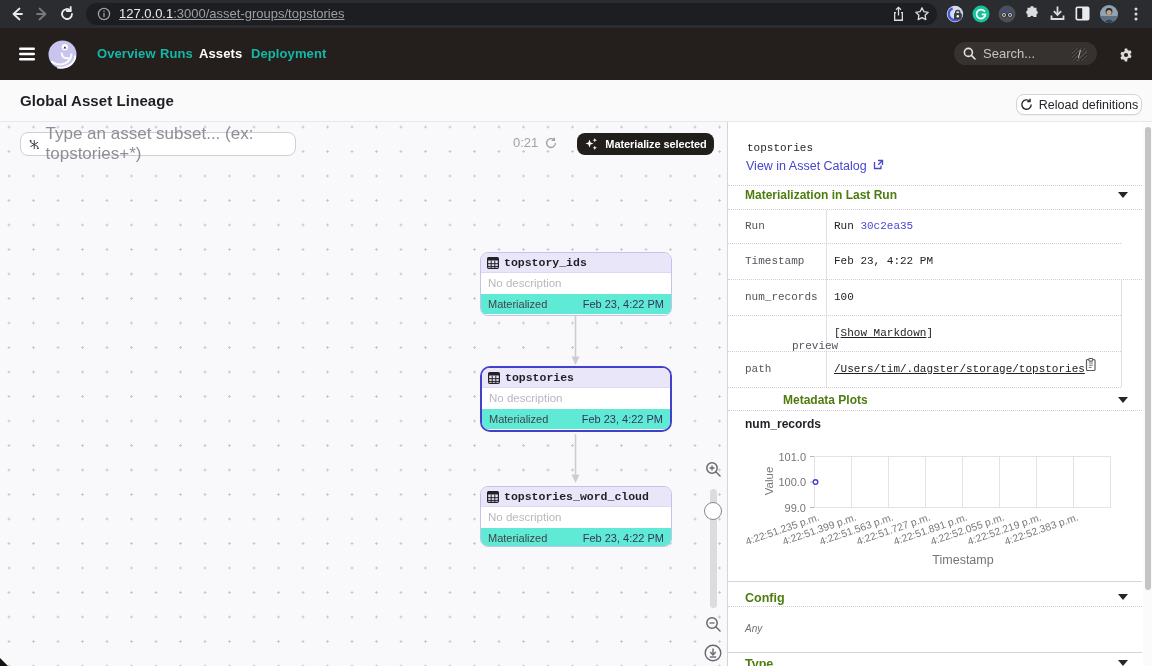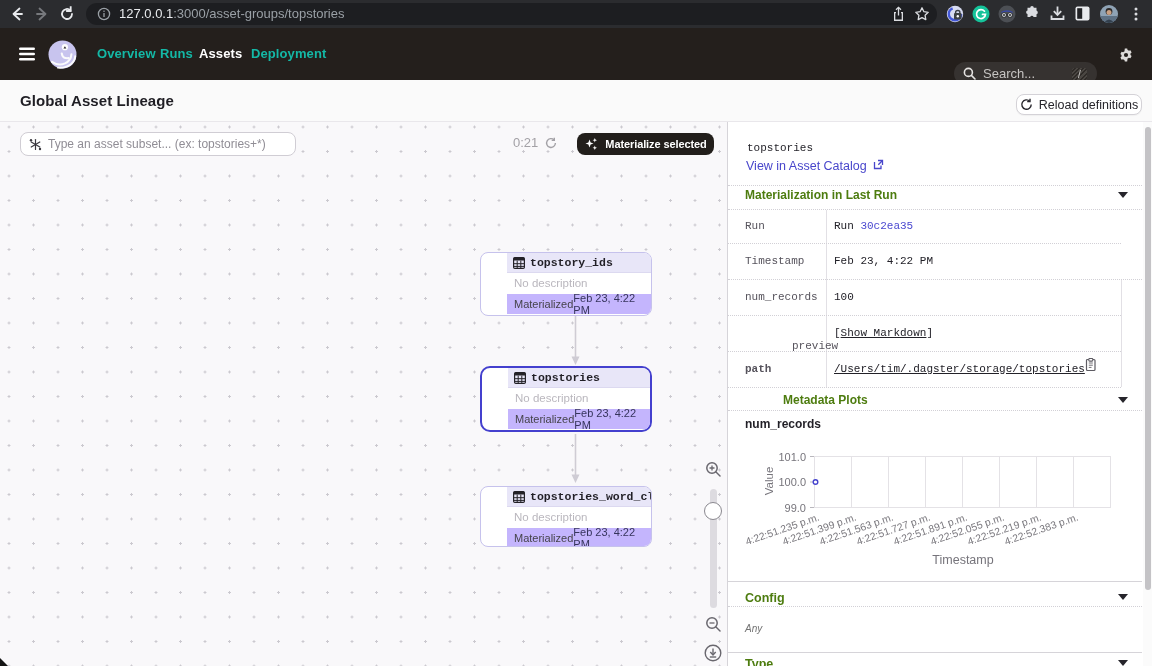--- a/index.html
+++ b/index.html
@@ -4,36 +4,36 @@
 <style>
 * { margin:0; padding:0; box-sizing:border-box; }
 html,body { width:1152px; height:666px; overflow:hidden; font-family:"Liberation Sans",sans-serif; }
 .abs { position:absolute; }
 
 #chromebar { position:absolute; top:0; left:0; width:1152px; height:28px; background:#2b2c2f; }
 #urlpill { position:absolute; left:86px; top:3px; width:851px; height:22px; border-radius:11px; background:#1d1e21; }
 
 #navbar { position:absolute; top:28px; left:0; width:1152px; height:52px; background:#241f1c; }
 .navlink { position:absolute; top:0; height:52px; line-height:52px; font-size:13px; font-weight:600; color:#14b8a6; letter-spacing:0.1px; }
-#searchpill { position:absolute; left:954px; top:14px; width:143px; height:23px; border-radius:12px; background:#363230; display:flex; align-items:center;margin-top:20px; }
+#searchpill { position:absolute; left:954px; top:14px; width:143px; height:23px; border-radius:12px; background:#363230; display:flex; align-items:center; }
 #slashkey { position:absolute; left:118px; top:5.5px; width:15px; height:13px; border-radius:3px; background:repeating-linear-gradient(135deg,#4a4642 0 1.5px,#2e2a27 1.5px 3px); color:#cfcdcb; font-size:10px; text-align:center; line-height:13px; }
 
 #pagehead { position:absolute; top:80px; left:0; width:1152px; height:42px; background:#fafafa; border-bottom:1px solid #e9e7eb; }
 #pagetitle { position:absolute; left:20px; top:12px; font-size:15px; font-weight:600; color:#1f1e24; letter-spacing:0.1px; }
 #reloadbtn { position:absolute; left:1016px; top:14px; width:126px; height:21px; background:#fff; border:1px solid #d4d2d7; border-radius:8px; display:flex; align-items:center; justify-content:center; font-size:12.5px; color:#26252b; box-shadow:0 1px 1px rgba(0,0,0,0.04); }
 
 #graph { position:absolute; top:122px; left:0; width:727px; height:544px; background:#f9f8fa;
   background-image:radial-gradient(circle, #cbc9cf 1.1px, rgba(0,0,0,0) 1.3px);
   background-size:24.5px 24.5px; background-position:-3.25px -7.25px; }
-#subsetinput { position:absolute; left:20px; top:10px; width:276px; height:24px; background:#fff; border:1px solid #d0cdd4; border-radius:8px; display:flex; align-items:center; font-size:12px; color:#908d95; }
+#subsetinput { position:absolute; left:20px; top:10px; width:276px; height:24px; background:#fff; border:1px solid #d0cdd4; border-radius:8px; display:flex; align-items:center; font-size:17px; color:#908d95; }
 #matbtn { position:absolute; left:577px; top:11px; width:137px; height:22px; background:#221e1b; border-radius:8px; color:#fff; font-size:11px; font-weight:600; letter-spacing:-0.1px; display:flex; align-items:center; justify-content:center; white-space:nowrap; }
-.node { position:absolute; left:480px; width:172px; background:#fff; border:1.5px solid #c6c2ec; border-radius:8px; overflow:hidden;padding-left:26px; }
+.node { position:absolute; left:480px; width:192px; background:#fff; border:1.5px solid #c6c2ec; border-radius:8px; overflow:hidden; }
 .node .hd { height:20px; background:#e8e6f8; display:flex; align-items:center; padding:0 6px; gap:5px; font-family:"Liberation Mono",monospace; font-size:11.5px; font-weight:700; color:#211f26; border-bottom:1px solid #dcd9f0; }
 .node .desc { height:21px; line-height:21px; padding:0 7px; font-size:11.5px; color:#bab7be; background:#fff; }
-.node .ft { height:20px; background:#c4b5fd; display:flex; align-items:center; justify-content:space-between; padding:0 7px; font-size:11px; color:#45434a; }
+.node .ft { height:20px; background:#5eead4; display:flex; align-items:center; justify-content:space-between; padding:0 7px; font-size:11px; color:#45434a; }
 .node .ft .dt { color:#36345c; }
 
 #panel { position:absolute; top:122px; left:727px; width:416px; height:544px; background:#fff; border-left:1px solid #d6d4d9; }
 .mono { font-family:"Liberation Mono",monospace; }
 .sechead { position:absolute; left:17px; font-size:12px; font-weight:700; color:#4d7c0f; }
 .caret { position:absolute; left:390px; width:0; height:0; border-left:5px solid transparent; border-right:5px solid transparent; border-top:6px solid #26252b; }
 .dotline { position:absolute; left:0; width:414px; border-top:1px dotted #d2d0d6; }
 .solline { position:absolute; left:0; width:414px; border-top:1px solid #d6d4d9; }
 .rowlabel { position:absolute; left:17px; font-size:11px; color:#56535c; font-family:"Liberation Mono",monospace; }
 .rowval { position:absolute; left:106px; font-size:11px; color:#222128; font-family:"Liberation Mono",monospace; }
@@ -59,21 +59,21 @@
   <svg class="abs" style="left:58px;top:5px;" width="18" height="18" viewBox="0 0 18 18">
       <path d="M14 9 A5 5 0 1 1 12.5 5.4" stroke="#e8eaed" stroke-width="1.8" fill="none" stroke-linecap="round"></path>
       <path d="M12.7 2.2 L12.7 6 L9 6" stroke="#e8eaed" stroke-width="1.8" fill="none" stroke-linecap="square"></path>
     </svg>
 
   <svg class="abs" style="left:97px;top:7px;" width="14" height="14" viewBox="0 0 14 14">
       <circle cx="7" cy="7" r="5.6" stroke="#9aa0a6" stroke-width="1.3" fill="none"></circle>
       <rect x="6.35" y="6" width="1.3" height="4" fill="#9aa0a6"></rect>
       <rect x="6.35" y="3.6" width="1.3" height="1.3" fill="#9aa0a6"></rect>
     </svg>
-  <div class="abs" style="left:119px;top:0;height:28px;line-height:28px;font-size:13px;color:#9aa0a6;"><span style="color:#e8eaed;font-weight:500;">127.0.0.1</span>:3000/asset-groups/topstories</div>
+  <div class="abs" style="left:119px;top:0;height:28px;line-height:28px;font-size:13px;color:#9aa0a6;text-decoration:underline;"><span style="color:#e8eaed;font-weight:500;">127.0.0.1</span>:3000/asset-groups/topstories</div>
 
   <svg class="abs" style="left:891px;top:6px;" width="15" height="16" viewBox="0 0 15 16">
       <path d="M3 6 H5 V7.3 H4.3 V13.6 H10.7 V7.3 H10 V6 H12 V15 H3 Z" fill="#dadce0"></path>
       <path d="M7.5 1.5 L7.5 9.5" stroke="#dadce0" stroke-width="1.3"></path>
       <path d="M5 3.8 L7.5 1.3 L10 3.8" stroke="#dadce0" stroke-width="1.3" fill="none"></path>
     </svg>
 
   <svg class="abs" style="left:914px;top:6px;" width="16" height="16" viewBox="0 0 16 16">
       <path d="M8 1.8 L9.9 5.7 L14.2 6.3 L11.1 9.3 L11.8 13.6 L8 11.6 L4.2 13.6 L4.9 9.3 L1.8 6.3 L6.1 5.7 Z" stroke="#dadce0" stroke-width="1.3" fill="none" stroke-linejoin="round"></path>
     </svg>
@@ -295,21 +295,21 @@
   <div class="dotline" style="top:229px;width:393px;"></div>
   <div class="dotline" style="top:264.5px;width:393px;"></div>
   <div class="rowlabel" style="top:98px;">Run</div>
   <div class="rowval" style="top:98px;">Run <span style="color:#4a48d0;">30c2ea35</span></div>
   <div class="rowlabel" style="top:133px;">Timestamp</div>
   <div class="rowval" style="top:133px;">Feb 23, 4:22 PM</div>
   <div class="rowlabel" style="top:169px;">num_records</div>
   <div class="rowval" style="top:169px;">100</div>
   <div class="rowlabel" style="top:218px;margin-left:47px;">preview</div>
   <div class="rowval" style="top:205px;">[<span style="text-decoration:underline;">Show Markdown</span>]</div>
-  <div class="rowlabel" style="top:240.5px;font-weight:bold;">path</div>
+  <div class="rowlabel" style="top:240.5px;">path</div>
   <div class="rowval" style="top:240.5px;"><span style="text-decoration:underline;">/Users/tim/.dagster/storage/topstories</span></div>
   <svg class="abs" style="left:357px;top:236px;" width="13" height="14" viewBox="0 0 13 14">
       <rect x="1.5" y="1.5" width="8.5" height="11" rx="1" stroke="#5d5b62" stroke-width="1.2" fill="none"></rect>
       <rect x="3.8" y="0.5" width="4" height="2.6" rx="0.8" fill="#fff" stroke="#5d5b62" stroke-width="1.1"></rect>
       <path d="M3.8 5 H7.8 M3.8 7.2 H7.8 M3.8 9.4 H6.5" stroke="#5d5b62" stroke-width="0.9"></path>
     </svg>
 
   <div class="sechead" style="top:271px;padding-left:38px;">Metadata Plots</div>
   <div class="caret" style="top:275px;"></div>
   <div class="dotline" style="top:288px;"></div>

